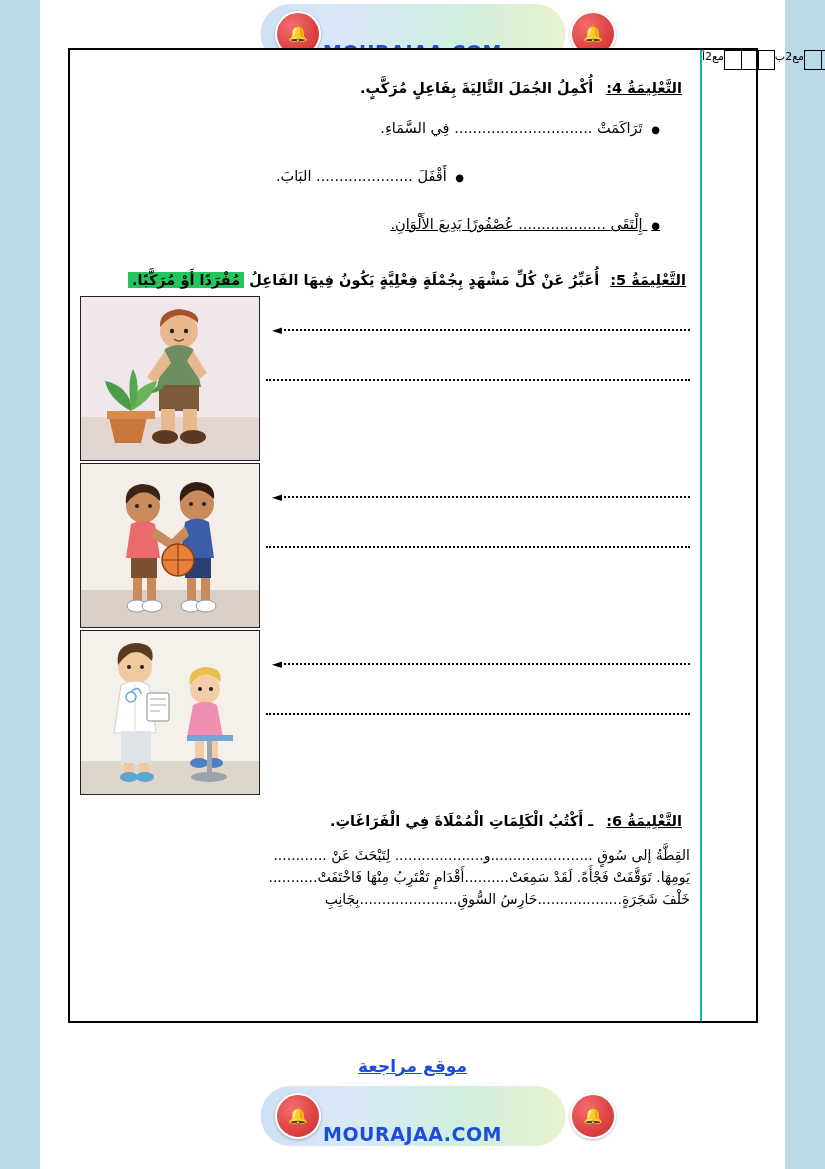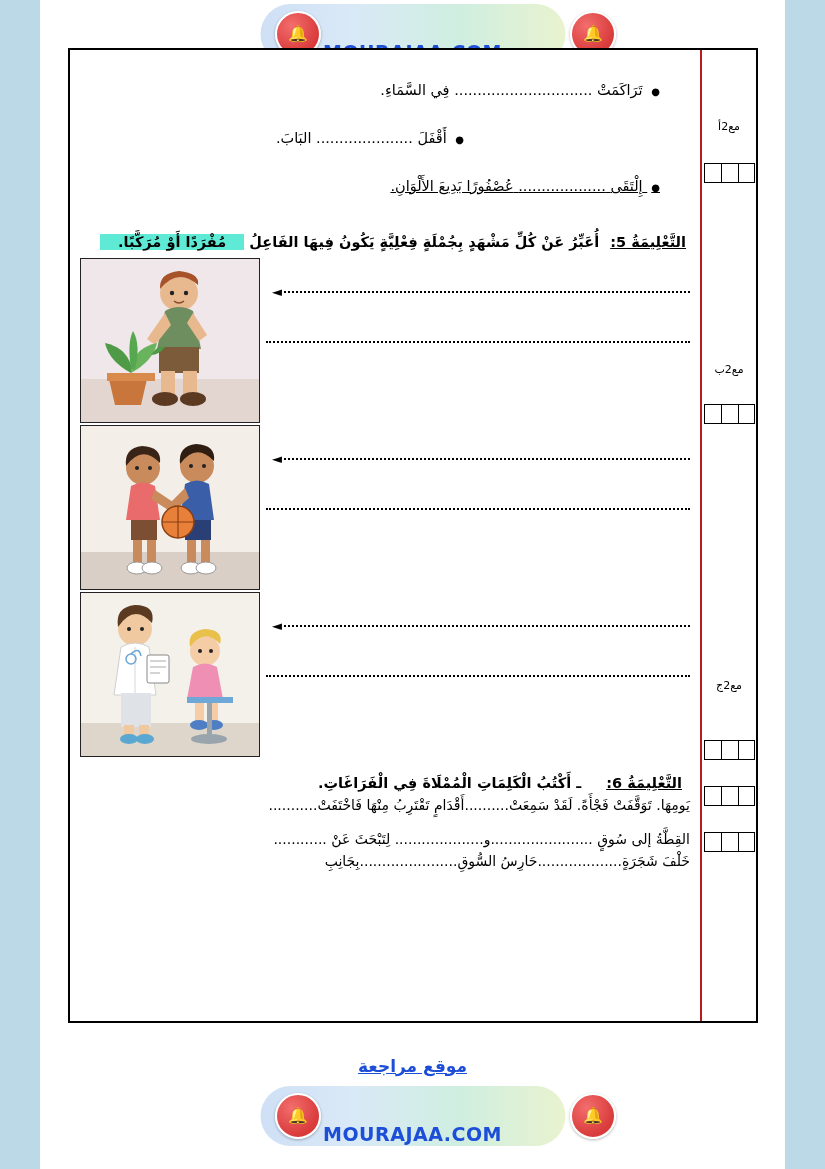--- a/index.html
+++ b/index.html
@@ -52,38 +52,38 @@
   .sheet {
     position:absolute; left:28px; top:48px; width:690px; height:975px;
     border:2px solid #000; display:flex; flex-direction:row-reverse;
     background:#fff;
   }
   .content {
     flex:1; position:relative; padding:8px 10px 0 10px;
     direction:rtl;
   }
   .marks {
-    width:56px; border-left:2px solid #b91c1c; position:relative;
-    display:flex; flex-direction:column;
+    width:56px; border-left:2px solid #14b8a6; position:relative;
+    display:flex; flex-direction:row;
   }
   .mk-label {
     text-align:center; font-size:11px; direction:rtl;
     font-family:"DejaVu Sans", sans-serif; color:#000;
   }
   .boxrow { display:flex; justify-content:center; }
   .boxrow .bx {
     width:17px; height:20px; border:1px solid #000; border-right:none;
   }
   .boxrow .bx:last-child { border-right:1px solid #000; }
 
   
   .ins { direction:rtl; font-size:14.5px; color:#000; font-weight:bold;
          font-family:"DejaVu Sans", sans-serif; }
   .ins .u { text-decoration:underline; }
-  .hl { background:#5eead4; padding:0 18px; }
+  .hl { background:#22c55e; padding:0 4px; }
   .item { direction:rtl; font-size:14.5px; margin:0; }
   .bullet { font-size:10px; vertical-align:middle; margin-left:4px; }
   .dots { letter-spacing:1px; }
 
   
   .prow { display:flex; flex-direction:row-reverse; align-items:flex-start; }
   .pic {
     width:180px; height:165px; border:1px solid #222; background:#fff;
     margin:0; position:relative; overflow:hidden;
   }
@@ -151,20 +151,24 @@
       <div style="height:26px"></div>
       <div class="boxrow">
         <div class="bx"></div>
         <div class="bx"></div>
         <div class="bx"></div>
       </div>
     </div>
 
     <div class="content">
 
+      <div class="ins" style="margin:22px 8px 0 0;">
+        <span class="u">التَّعْلِيمَةُ 4:</span>
+        <span style="margin-right:8px">أُكْمِلُ الجُمَلَ التَّالِيَةَ بِفَاعِلٍ مُرَكَّبٍ.</span>
+      </div>
 
       <div class="item" style="margin:24px 30px 15px 0;">
         <span class="bullet">●</span>
         <span>تَرَاكَمَتْ</span>
         <span class="dots">..............................</span>
         <span>فِي السَّمَاءِ.</span>
       </div>
 
       <div class="item" style="margin:32px 30px 0 0;text-align:center;">
         <span class="bullet">●</span>
@@ -307,25 +311,25 @@
           <div class="arrowrow">
             <span class="arrow">◄</span>
             <div class="ansline" style="flex:1; margin-bottom:0;"></div>
           </div>
           <div class="ansline" style="margin-top:42px;"></div>
         </div>
       </div>
 
       <div class="ins" style="margin:18px 8px 0 0;">
         <span class="u">التَّعْلِيمَةُ 6:</span>
-        <span style="margin-right:20px">ـ أَكْتُبُ الْكَلِمَاتِ الْمُمْلَاةَ فِي الْفَرَاغَاتِ.</span>
-      </div>
-
+        <span style="margin-right:8px">ـ أَكْتُبُ الْكَلِمَاتِ الْمُمْلَاةَ فِي الْفَرَاغَاتِ.</span>
+      </div>
+
+      <div class="footline" style="margin-top:18px;">القِطَّةُ إلى سُوقٍ .......................و.................... لِتَبْحَثَ عَنْ ............</div>
       <div class="footline">يَومِهَا. تَوَقَّفَتْ فَجْأَةً. لَقَدْ سَمِعَتْ..........أَقْدَامٍ تَقْتَرِبُ مِنْهَا فَاخْتَفَتْ...........</div>
-      <div class="footline" style="margin-top:18px;">القِطَّةُ إلى سُوقٍ .......................و.................... لِتَبْحَثَ عَنْ ............</div>
       <div class="footline">خَلْفَ شَجَرَةٍ...................حَارِسُ السُّوقِ......................بِجَانِبِ</div>
 
     </div>
   </div>
 
   <div class="wm wm-bot">
     <div class="wm-text">
       <div class="l1">موقع مراجعة</div>
       <div class="l2">MOURAJAA.COM</div>
     </div>

